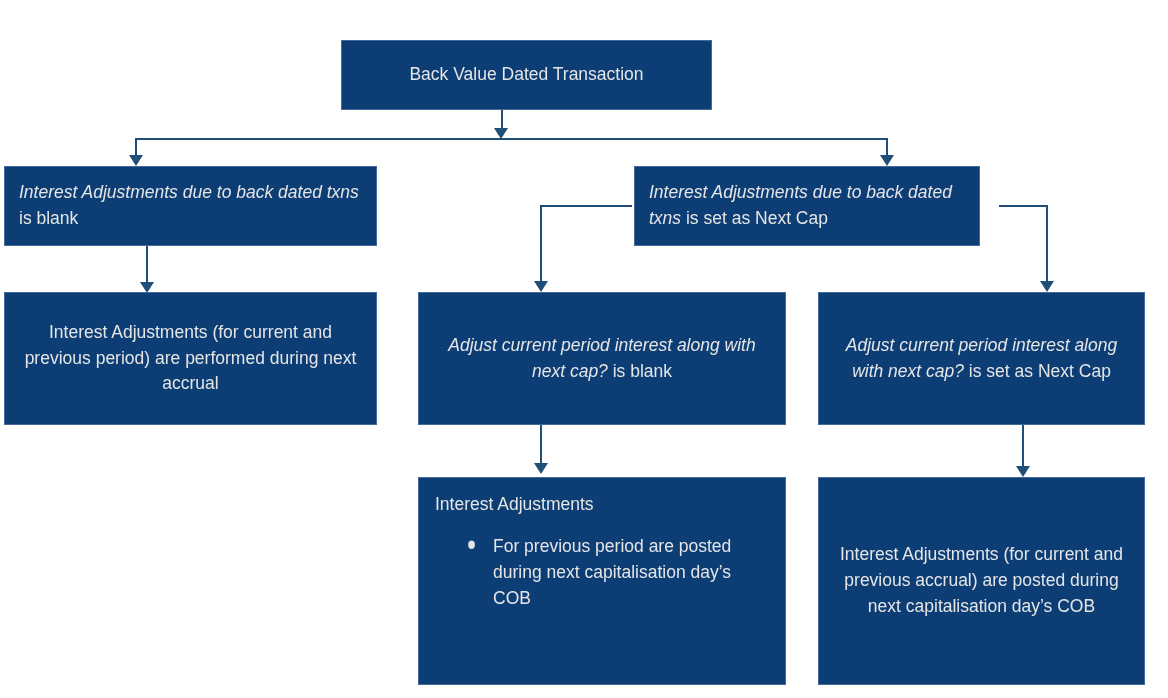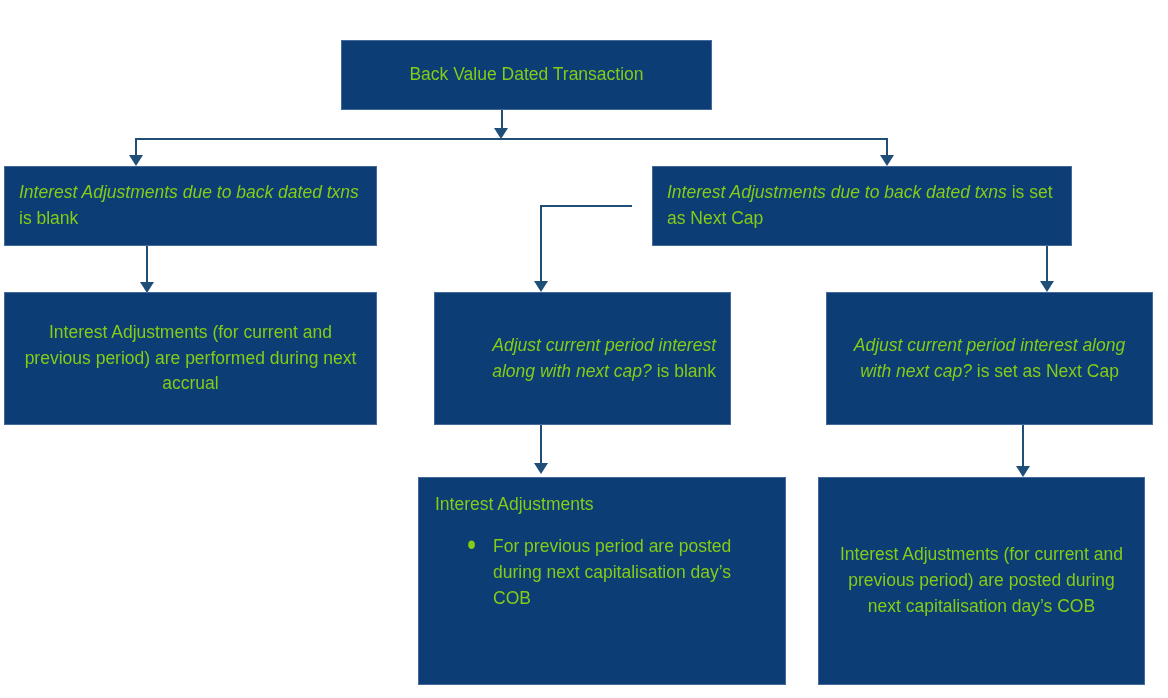--- a/index.html
+++ b/index.html
@@ -13,21 +13,21 @@
     height: 698px;
     background: #ffffff;
     font-family: "Liberation Sans", sans-serif;
     overflow: hidden;
   }
   .node {
     position: absolute;
     box-sizing: border-box;
     background: #0C3D75;
     border: 1px solid #44699B;
-    color: #84cc16;
+    color: #e5e5e5;
     display: flex;
     flex-direction: column;
     justify-content: center;
     font-size: 17.5px;
     line-height: 1.48;
   }
   .node .txt {
     display: block;
     padding: 0 14px;
   }
@@ -116,41 +116,41 @@
   <div class="arrow" style="left:1016px; top:466px;"></div>
 
   <div class="node center" style="left:341px; top:40px; width:371px; height:70px;">
     <span class="txt">Back Value Dated Transaction</span>
   </div>
 
   <div class="node left" style="left:4px; top:166px; width:373px; height:80px;">
     <span class="txt"><i class="em">Interest Adjustments due to back dated txns</i><span class="rg"> is blank</span></span>
   </div>
 
-  <div class="node left" style="left:652px; top:166px; width:420px; height:80px;">
+  <div class="node left" style="left:634px; top:166px; width:346px; height:80px;">
     <span class="txt"><i class="em">Interest Adjustments due to back dated txns</i><span class="rg"> is set as Next Cap</span></span>
   </div>
 
   <div class="node center" style="left:4px; top:292px; width:373px; height:133px;justify-content:center;">
     <span class="txt">Interest Adjustments (for current and previous period) are performed during next accrual</span>
   </div>
 
-  <div class="node center" style="left:434px; top:292px; width:297px; height:133px;text-align:right;">
+  <div class="node center" style="left:418px; top:292px; width:368px; height:133px;">
     <span class="txt"><i class="em">Adjust current period interest along with next cap?</i><span class="rg"> is blank</span></span>
   </div>
 
-  <div class="node center" style="left:818px; top:292px; width:327px; height:133px;margin-left:8px;">
+  <div class="node center" style="left:818px; top:292px; width:327px; height:133px;">
     <span class="txt"><i class="em">Adjust current period interest along with next cap?</i><span class="rg"> is set as Next Cap</span></span>
   </div>
 
   <div class="node listnode" style="left:418px; top:477px; width:368px; height:208px;">
     <span class="heading">Interest Adjustments</span>
     <ul>
       <li><span class="bullet">●</span></li>
       <li><span class="bullet">●</span><span>For previous period are posted during next capitalisation day’s COB</span></li>
     </ul>
   </div>
 
   <div class="node center" style="left:818px; top:477px; width:327px; height:208px;">
-    <span class="txt">Interest Adjustments (for current and previous period) are posted during next capitalisation day’s COB</span>
+    <span class="txt">Interest Adjustments (for current and previous accrual) are posted during next capitalisation day’s COB</span>
   </div>
 
 </div>
 
 </body></html>

